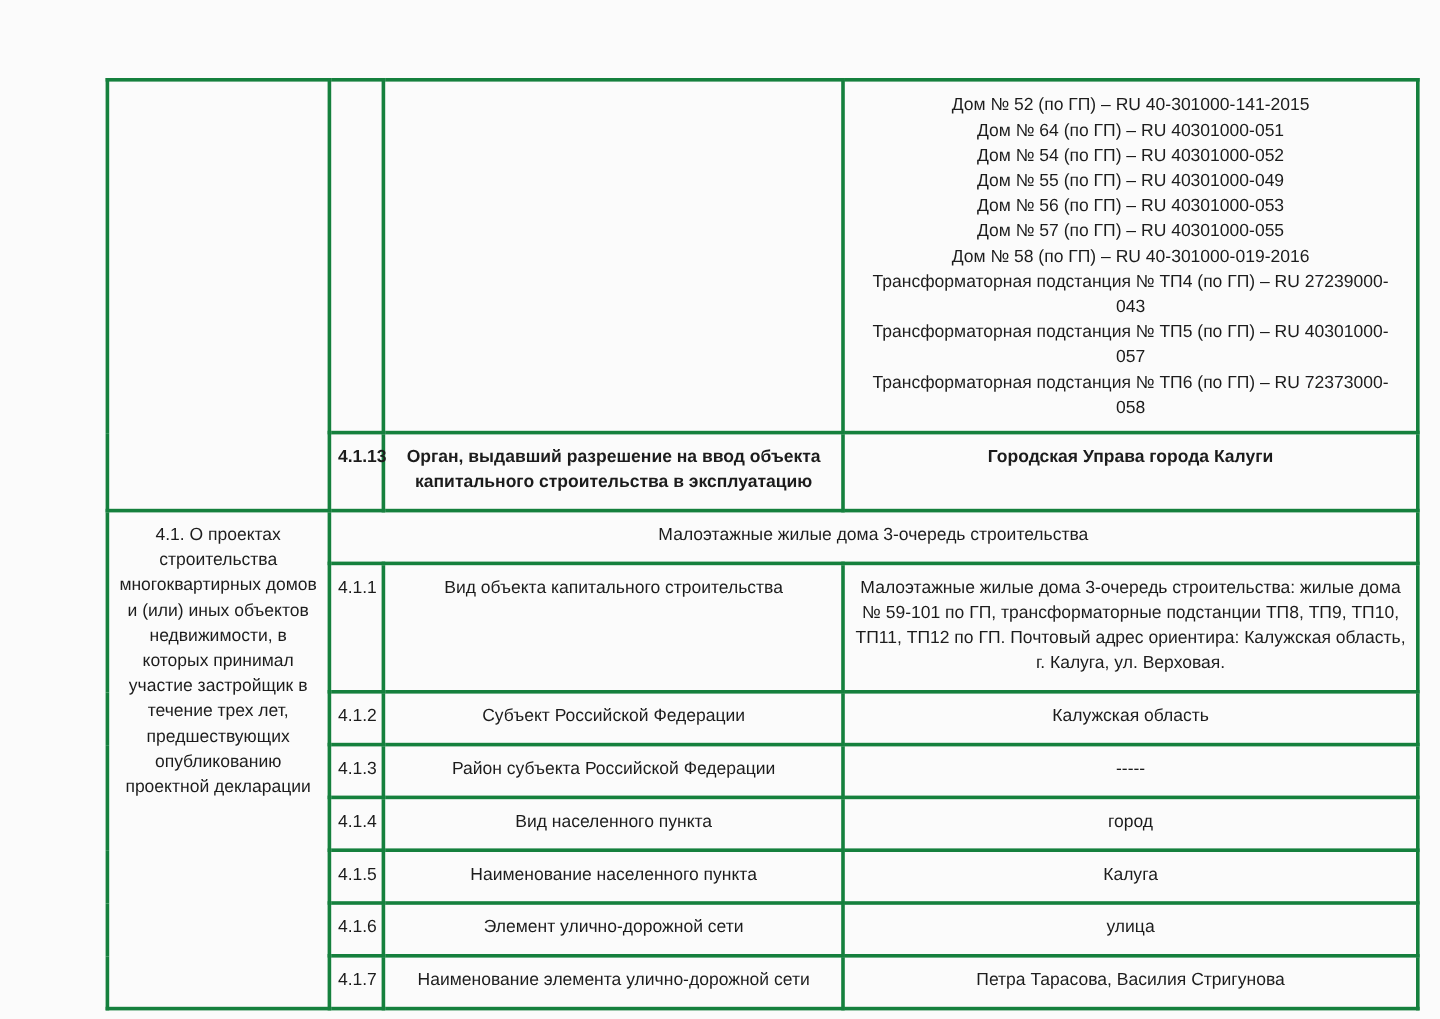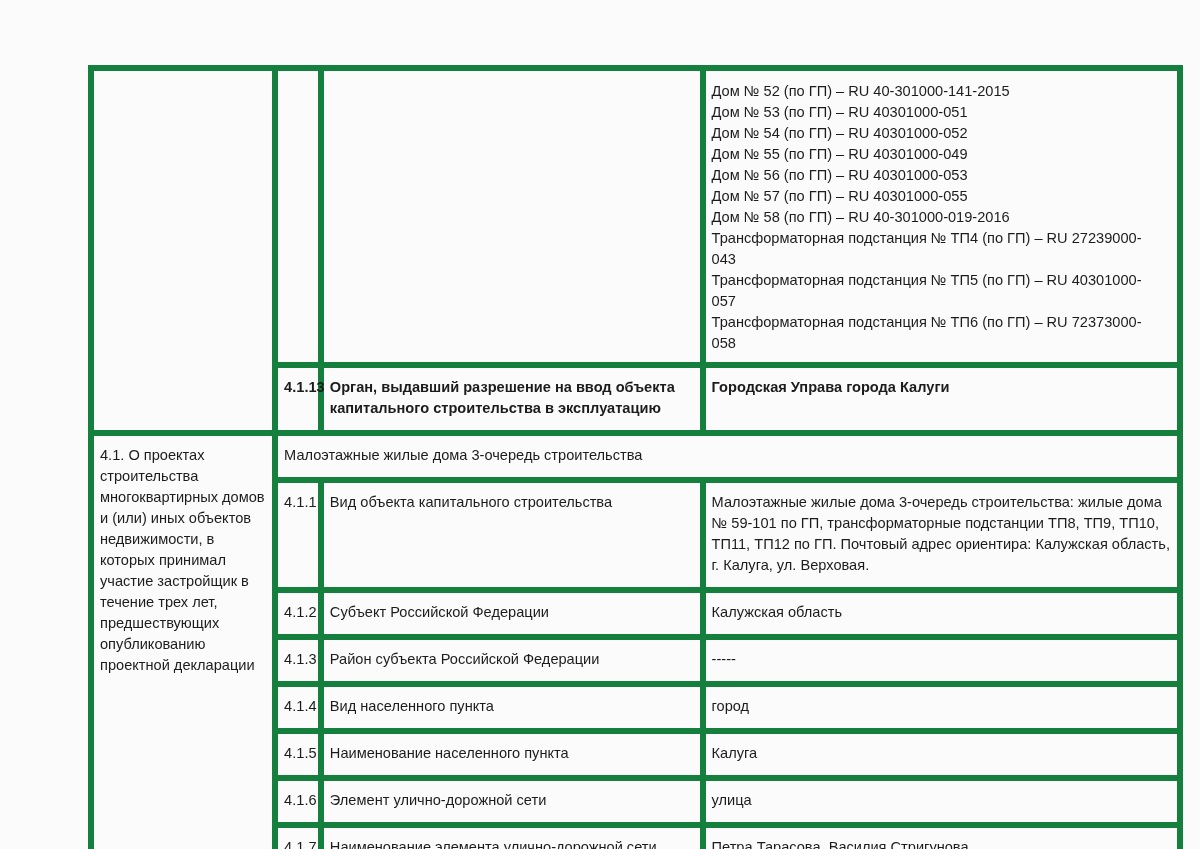--- a/index.html
+++ b/index.html
@@ -14,23 +14,24 @@
   .page-table {
     position: absolute;
     left: 88px; top: 65px;
     width: 1095px;
     border-collapse: collapse;
     table-layout: fixed;
     font-size: 14.6px;
     line-height: 21px;
   }
   .page-table td {
-    border: 6px solid #15803d;
+    border: 3px solid #15803d;
     vertical-align: top;
     padding: 9px 6px 11px 6px;
+    text-align: center;
   }
   .c1 { width: 177px; }
   .c2 { width: 44px; }
   .c3 { width: 367px; }
   .c4 { width: 459px; }
   .line { display: block; white-space: nowrap; }
   .wrap { white-space: normal; }
   .permits td.val { padding-top: 10px; padding-bottom: 8px; }
   .r-4113 td { height: 40px; font-weight: bold; }
   .r-section td { height: 19px; }
@@ -48,21 +49,21 @@
       <col class="c4">
   </colgroup>
   <tbody>
 
     <tr class="permits">
       <td rowspan="2"></td>
       <td></td>
       <td></td>
       <td class="val">
         <span class="line">Дом № 52 (по ГП) – RU 40-301000-141-2015</span>
-        <span class="line">Дом № 53 (по ГП) – RU 40301000-051</span>
+        <span class="line">Дом № 64 (по ГП) – RU 40301000-051</span>
         <span class="line">Дом № 54 (по ГП) – RU 40301000-052</span>
         <span class="line">Дом № 55 (по ГП) – RU 40301000-049</span>
         <span class="line">Дом № 56 (по ГП) – RU 40301000-053</span>
         <span class="line">Дом № 57 (по ГП) – RU 40301000-055</span>
         <span class="line">Дом № 58 (по ГП) – RU 40-301000-019-2016</span>
         <span class="line">Трансформаторная подстанция № ТП4 (по ГП) – RU 27239000-</span>
         <span class="line">043</span>
         <span class="line">Трансформаторная подстанция № ТП5 (по ГП) – RU 40301000-</span>
         <span class="line">057</span>
         <span class="line">Трансформаторная подстанция № ТП6 (по ГП) – RU 72373000-</span>

